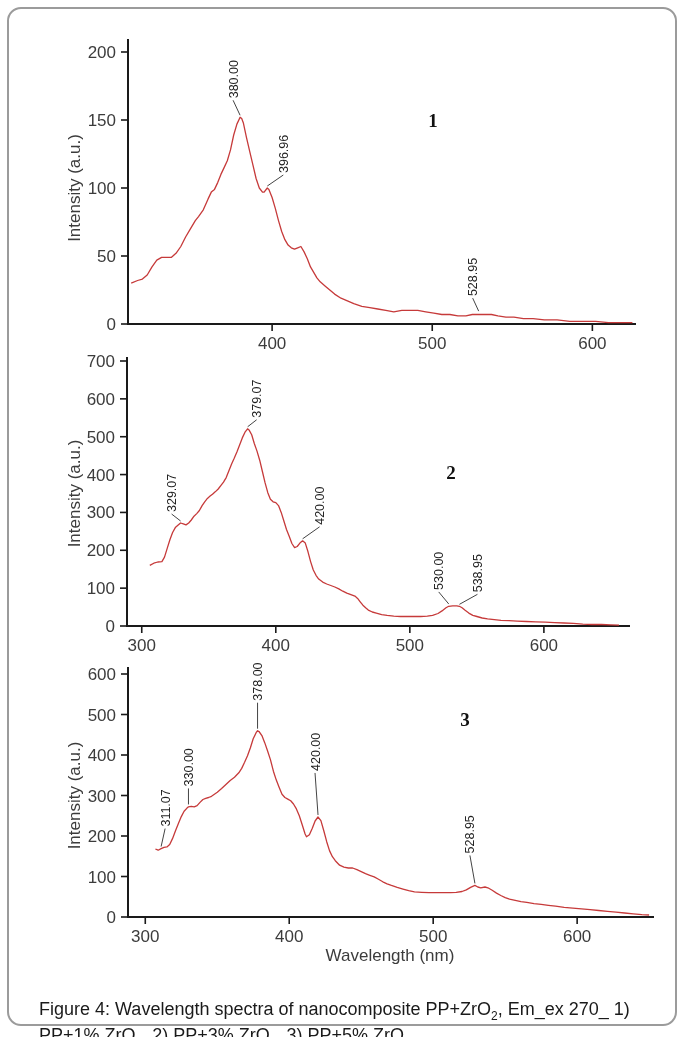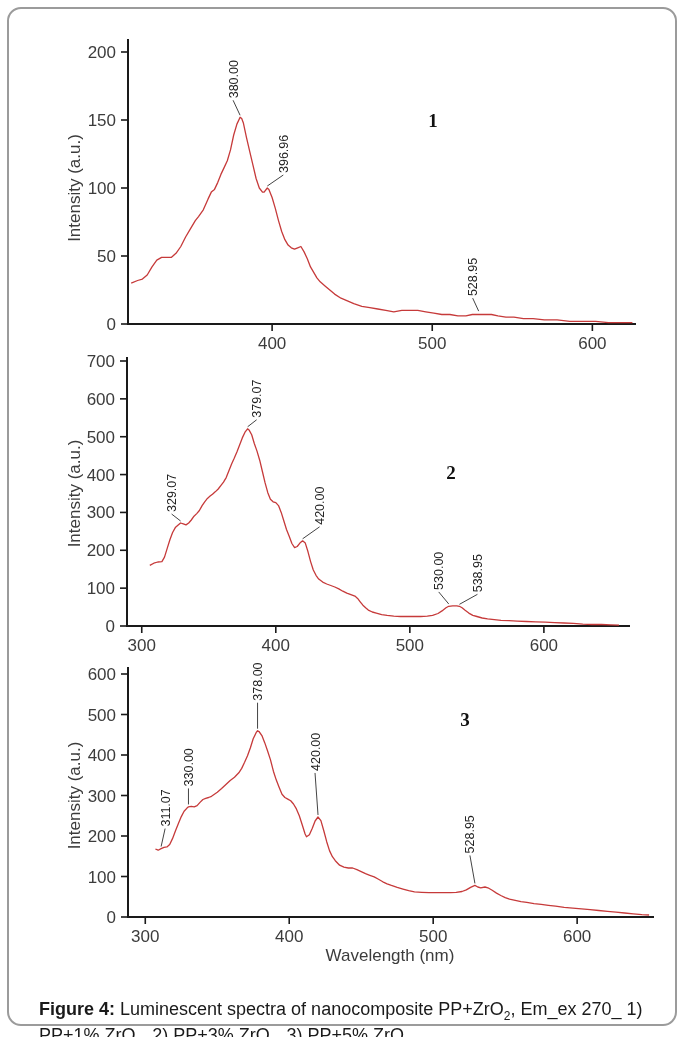--- a/index.html
+++ b/index.html
@@ -6,21 +6,21 @@
   .stage{position:relative;width:688px;height:1037px;background:#fff;overflow:hidden;
          font-family:"Liberation Sans","DejaVu Sans",sans-serif;}
   .card{position:absolute;left:7px;top:7px;width:670px;height:1019px;
         border:2px solid #9b9b9b;border-radius:14px;background:#fff;box-sizing:border-box;}
   .chart-svg{position:absolute;left:0;display:block;}
   #chart1{top:0;}
   #chart2{top:345px;}
   #chart3{top:640px;}
   .caption{position:absolute;left:30px;top:970px;width:628px;
            font-size:18px;line-height:1.42;color:#1a1a1a;}
-  .caption b{font-weight:bold;}
+  .caption b{font-weight:normal;}
   .caption sub{font-size:12px;line-height:0;}
 </style>
 </head>
 <body>
 
 <div class="stage">
   <div class="card">
     <svg id="chart1" class="chart-svg" width="688" height="345" viewBox="0 0 688 345">
         <line x1="118" y1="315" x2="627" y2="315" stroke="#1a1a1a" stroke-width="2"></line>
         <line x1="119" y1="316" x2="119" y2="30" stroke="#1a1a1a" stroke-width="2"></line>
@@ -124,15 +124,15 @@
         <line x1="179.46153846153845" y1="795.435" x2="179.46153846153845" y2="779.435" stroke="#444444" stroke-width="1"></line>
         <text transform="translate(183.96153846153845 777.435) rotate(-90)" text-anchor="start" font-size="12.5" fill="#1f1f1f">330.00</text>
         <line x1="248.56043956043956" y1="719.7" x2="248.56043956043956" y2="693.7" stroke="#444444" stroke-width="1"></line>
         <text transform="translate(253.06043956043956 691.7) rotate(-90)" text-anchor="start" font-size="12.5" fill="#1f1f1f">378.00</text>
         <line x1="309.02197802197804" y1="805.965" x2="306.02197802197804" y2="763.965" stroke="#444444" stroke-width="1"></line>
         <text transform="translate(310.52197802197804 761.965) rotate(-90)" text-anchor="start" font-size="12.5" fill="#1f1f1f">420.00</text>
         <line x1="465.9340659340659" y1="874.41" x2="460.9340659340659" y2="846.41" stroke="#444444" stroke-width="1"></line>
         <text transform="translate(465.4340659340659 844.41) rotate(-90)" text-anchor="start" font-size="12.5" fill="#1f1f1f">528.95</text>
         <text x="456" y="717" text-anchor="middle" font-size="19" font-weight="bold" font-family="&quot;Liberation Serif&quot;,&quot;DejaVu Serif&quot;,serif" fill="#111">3</text>
       </svg>
-    <p class="caption" id="caption"><b>Figure 4:</b><span> Luminescent spectra of nanocomposite PP+ZrO</span><sub>2</sub><span>, Em_ex 270_  1) PP+1% ZrO</span><sub>2</sub><span>, 2) PP+3% ZrO</span><sub>2</sub><span>, 3) PP+5% ZrO</span><sub>2</sub><span>.</span></p>
+    <p class="caption" id="caption"><b>Figure 4:</b><span> Wavelength spectra of nanocomposite PP+ZrO</span><sub>2</sub><span>, Em_ex 270_  1) PP+1% ZrO</span><sub>2</sub><span>, 2) PP+3% ZrO</span><sub>2</sub><span>, 3) PP+5% ZrO</span><sub>2</sub><span>.</span></p>
   </div>
 </div>
 
 </body></html>

